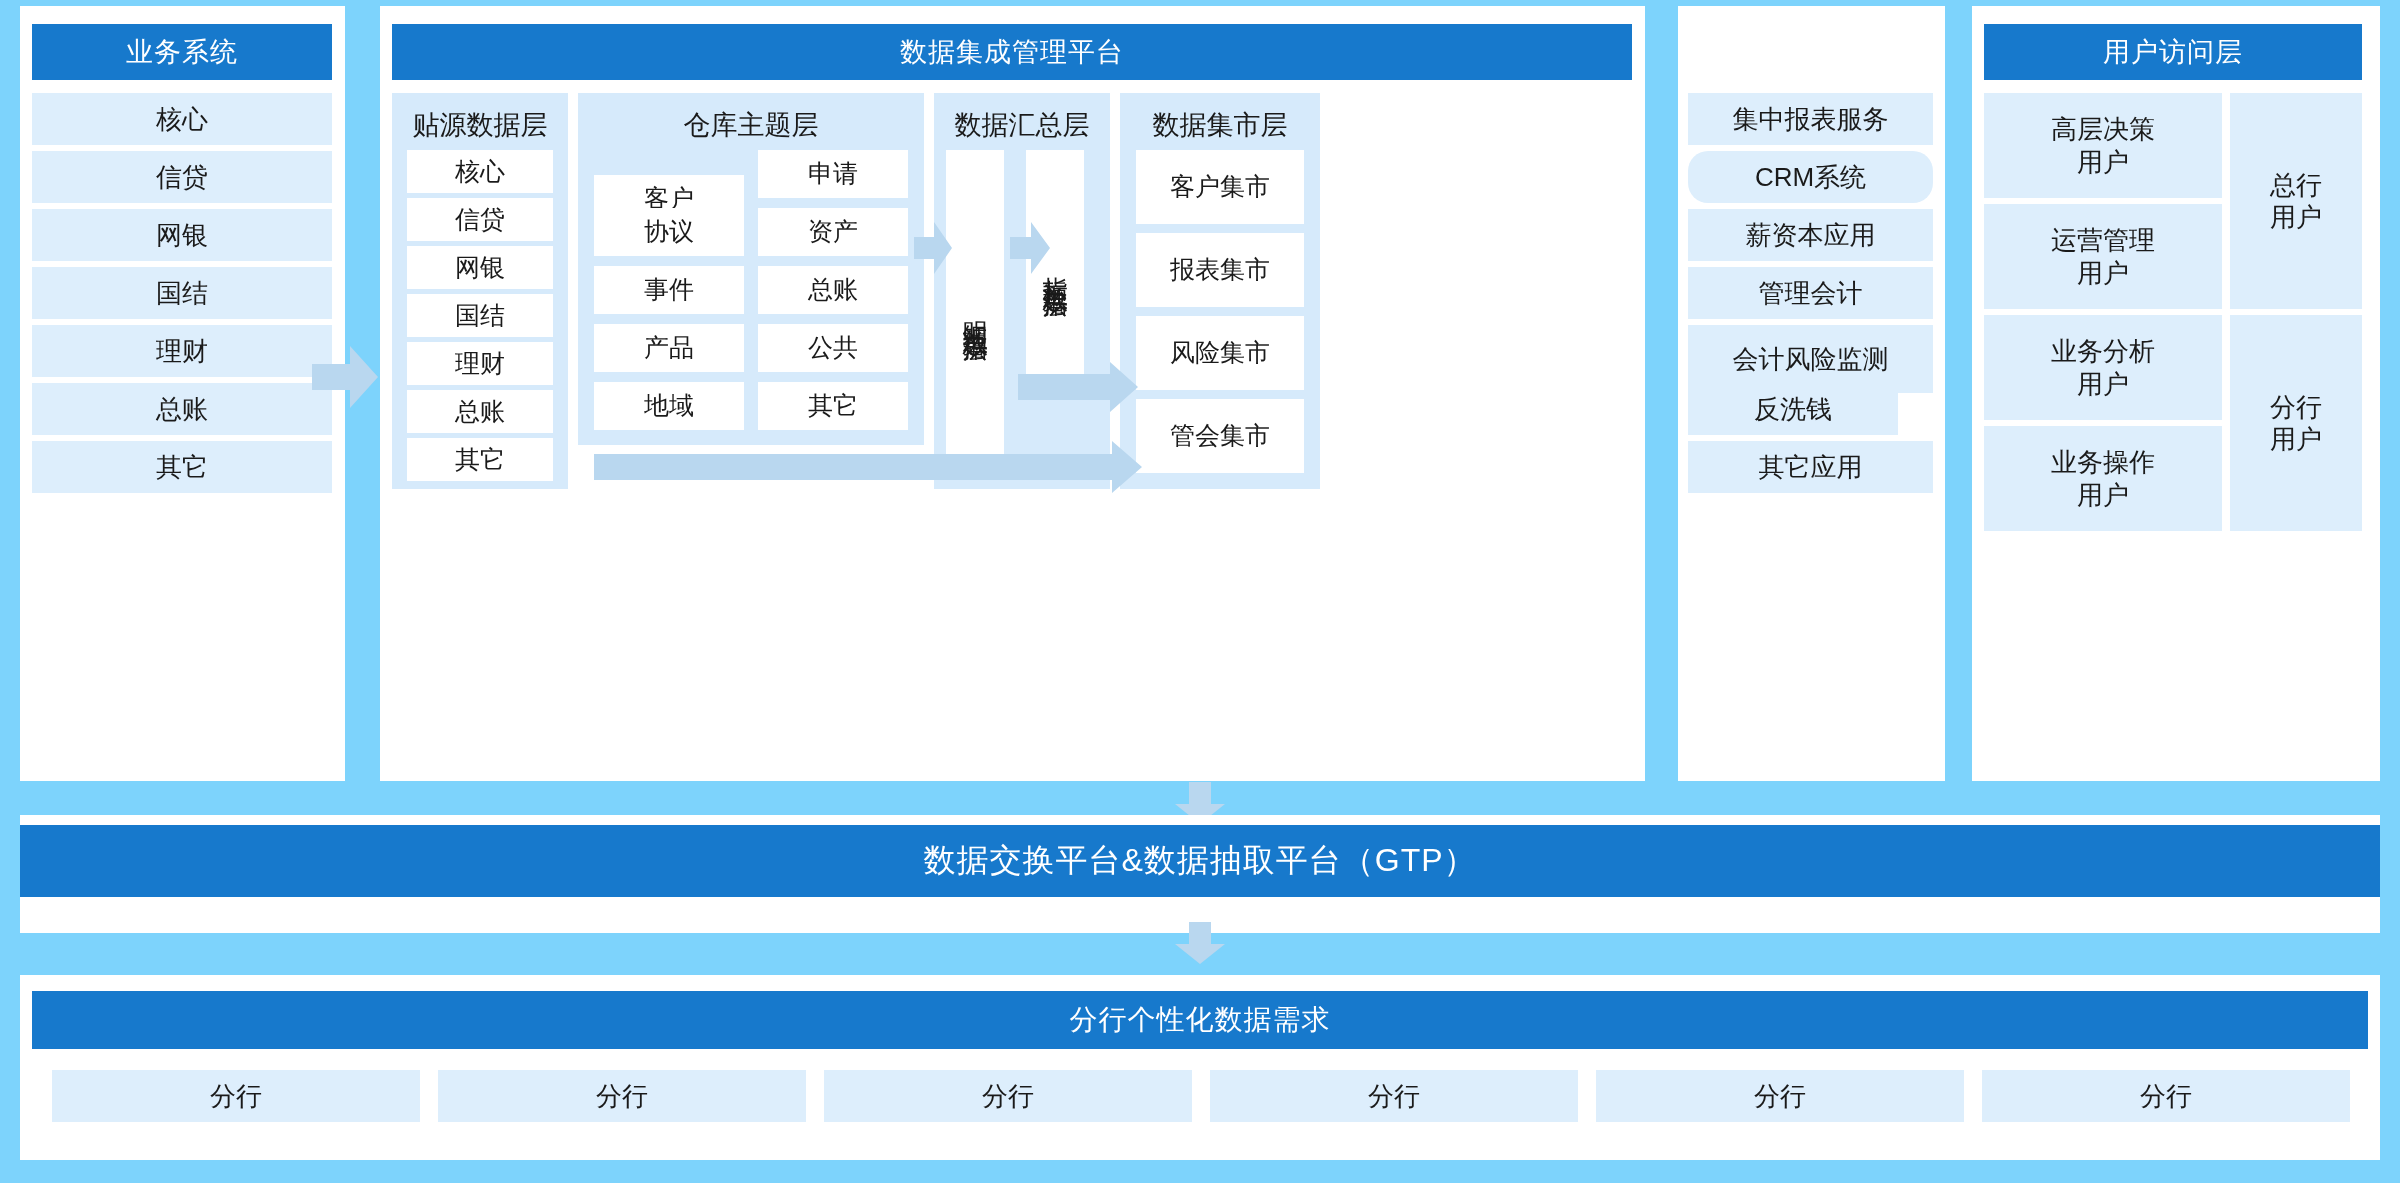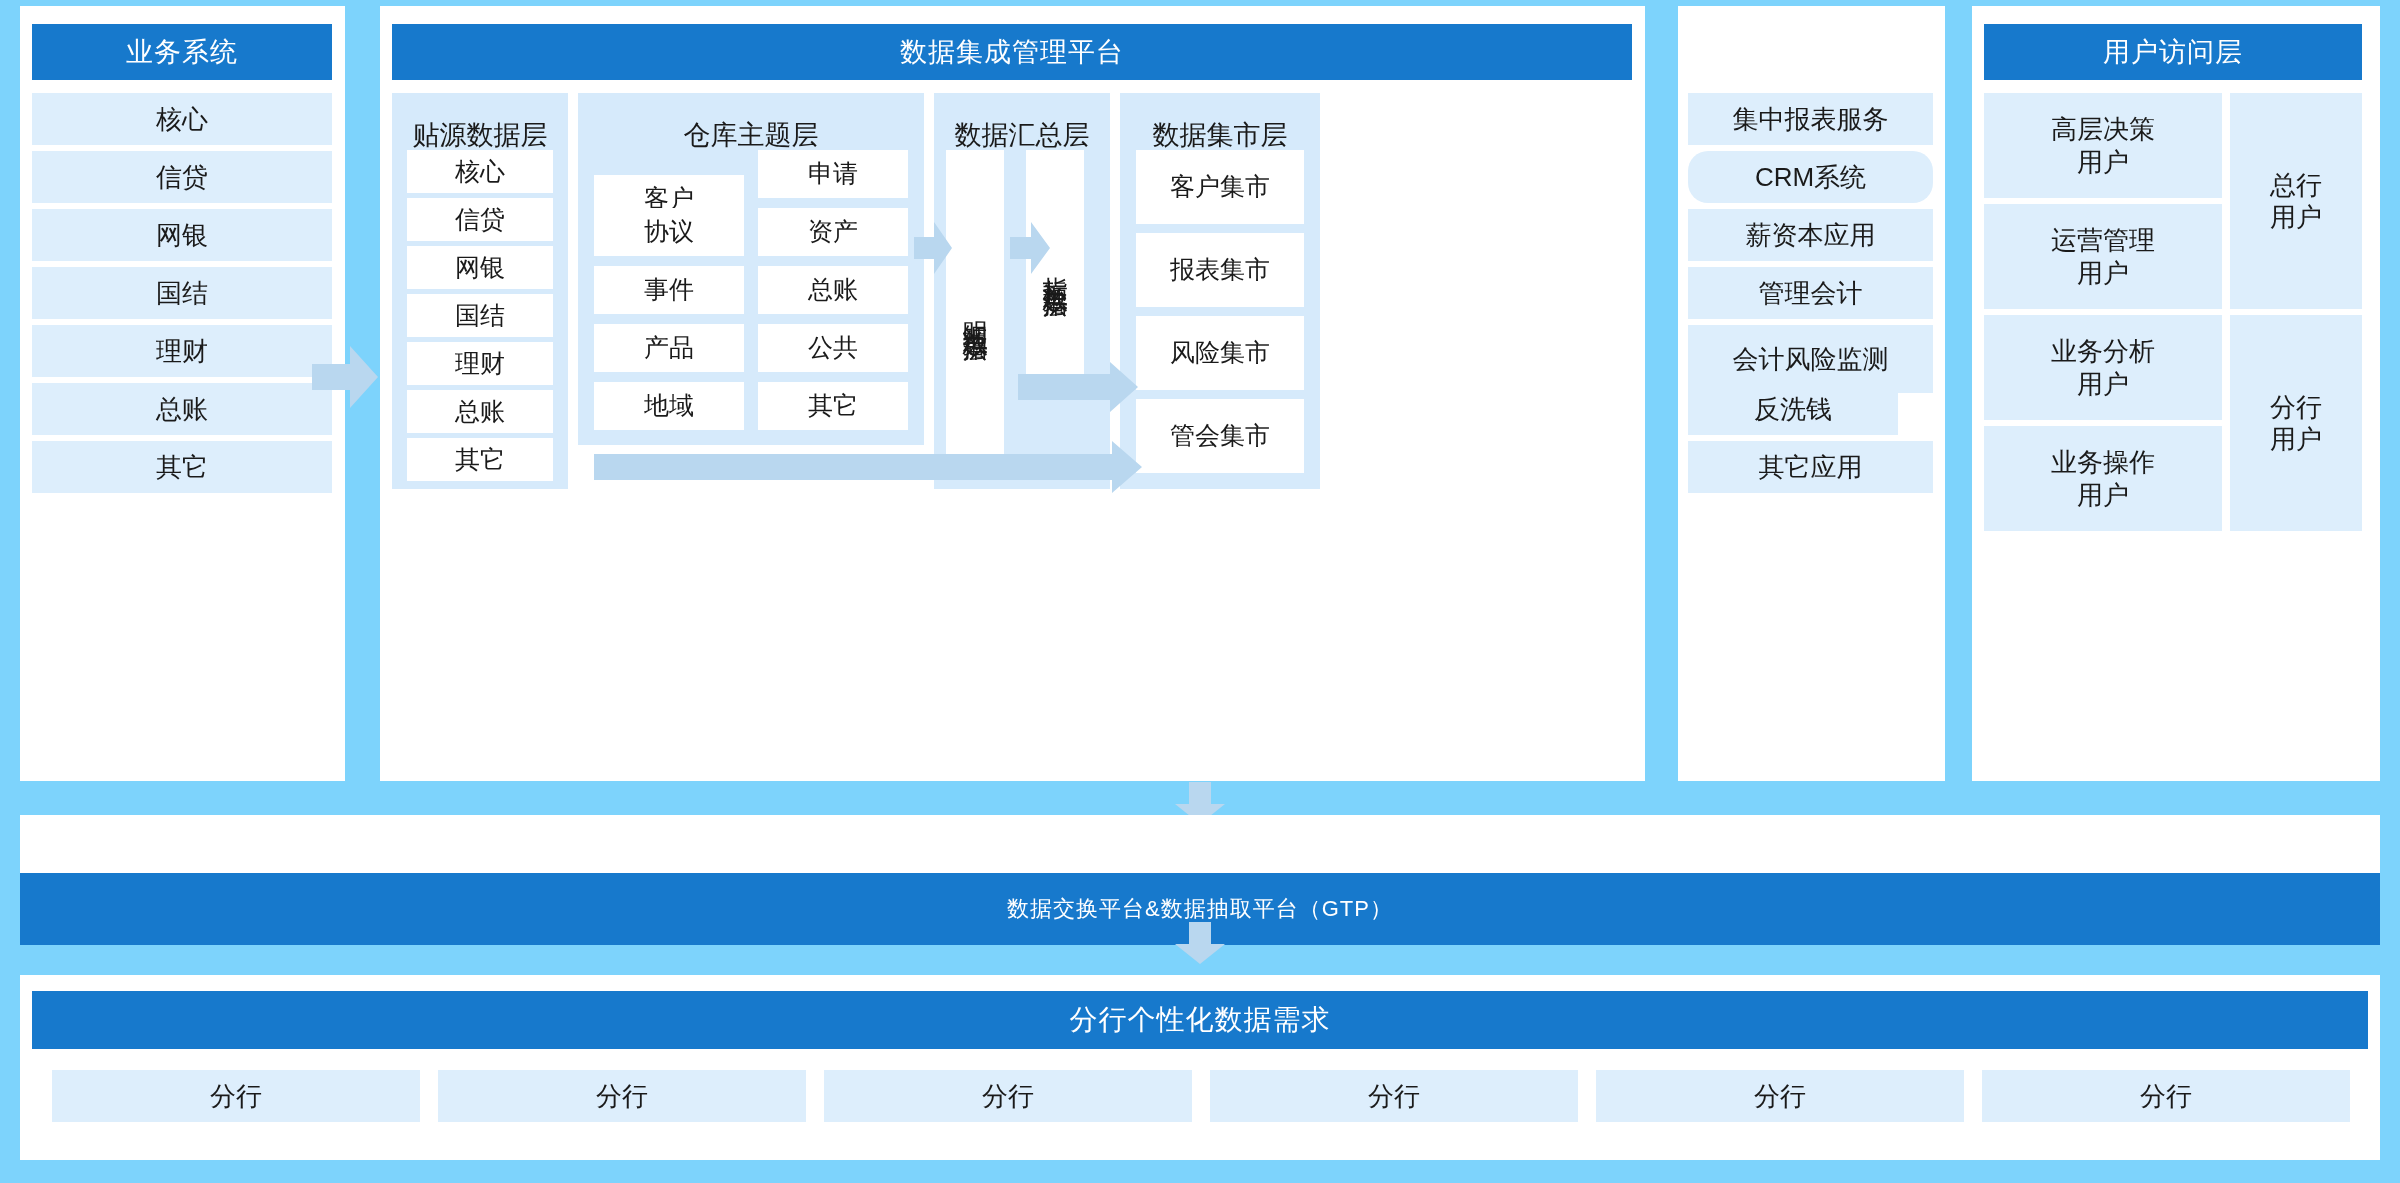--- a/index.html
+++ b/index.html
@@ -59,21 +59,21 @@
     line-height: 1.25;
   }
   .group {
     background: #d6eafb;
     box-sizing: border-box;
     position: absolute;
   }
   .group-title {
     text-align: center;
     font-size: 27px;
-    padding-top: 24px;
+    padding-top: 14px;
     box-sizing: border-box;
   }
   .vtext {
     writing-mode: vertical-rl;
     text-orientation: upright;
     letter-spacing: 3px;
   }
 
   
   .arrow-r {
@@ -212,21 +212,21 @@
 用户</div>
   </div>
 
   <div class="arrow-d" style="position:absolute; left:1175px; top:782px;">
     <svg width="50" height="42" viewBox="0 0 50 42">
       <polygon points="14,0 36,0 36,22 50,22 25,42 0,22 14,22" fill="#b9d7ef"></polygon>
     </svg>
   </div>
 
   <div class="panel" id="gtp-panel">
-    <div class="hdr" style="position:absolute;left:0px;top:10px;width:2360px;height:72px; font-size:22px;margin-top:48px;">数据交换平台&amp;数据抽取平台（GTP）</div>
+    <div class="hdr" style="position:absolute;left:0px;top:10px;width:2360px;height:72px; font-size:32px;">数据交换平台&amp;数据抽取平台（GTP）</div>
   </div>
 
   <div class="arrow-d" style="position:absolute; left:1175px; top:922px;">
     <svg width="50" height="42" viewBox="0 0 50 42">
       <polygon points="14,0 36,0 36,22 50,22 25,42 0,22 14,22" fill="#b9d7ef"></polygon>
     </svg>
   </div>
 
   <div class="panel" id="branch-panel">
     <div class="hdr" style="position:absolute;left:12px;top:16px;width:2336px;height:58px; font-size:28px;">分行个性化数据需求</div>

